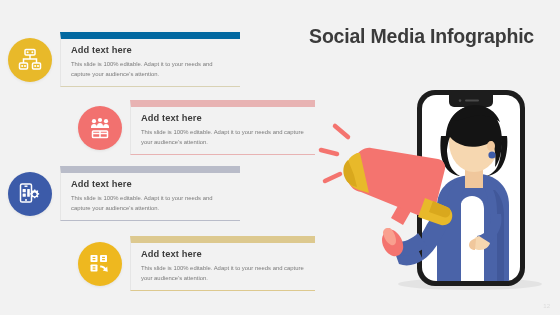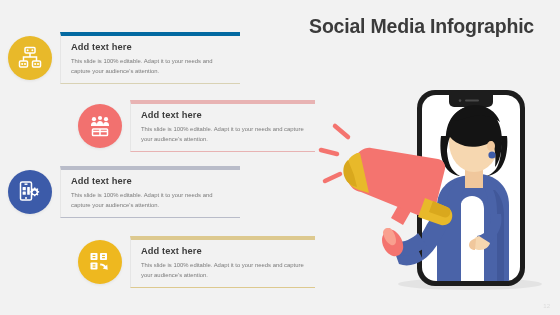--- a/index.html
+++ b/index.html
@@ -6,21 +6,21 @@
   body{
     width:560px;height:315px;
     background:#f2f2f2;
     font-family:"Liberation Sans", sans-serif;
     overflow:hidden;position:relative;
   }
   .slide{position:absolute;inset:0;background:#f2f2f2;}
 
   
   .title{
-    position:absolute; right:26px; top:15px;
+    position:absolute; right:26px; top:25px;
     font-size:19.5px; font-weight:bold; color:#3b3b3b;
     letter-spacing:-0.2px; white-space:nowrap;
   }
 
   
   .rows{position:absolute;left:0;top:28px;width:320px;height:280px;}
   .row{position:absolute;display:flex;align-items:center;}
   .row.r1{left:8px;  top:4px;}
   .row.r2{left:78px; top:72px;}
   .row.r3{left:8px;  top:138px;}
@@ -31,21 +31,21 @@
     display:flex;align-items:center;justify-content:center;
     flex:0 0 44px;position:relative;z-index:3;
     box-shadow:0 1px 3px rgba(0,0,0,.07);
   }
   .badge svg{display:block;}
 
   .card{
     margin-left:8px;
     width:180px;
     padding:6px 8px 7px 10px;
-    border-top:4px solid #0369a1;
+    border-top:7px solid #0369a1;
     border-bottom:1px solid #d9d2b4;
     border-left:1px solid rgba(0,0,0,0.05);
     box-sizing:border-box;
     background:transparent;
   }
   .row.r2 .card{border-top-color:#e8b3b3;border-bottom-color:#e8b3b3;width:185px;}
   .row.r3 .card{border-top-color:#b9bcc9;border-bottom-color:#b9bcc9;width:180px;}
   .row.r4 .card{border-top-color:#ddc98f;border-bottom-color:#ddc98f;width:185px;}
 
   .card h3{

